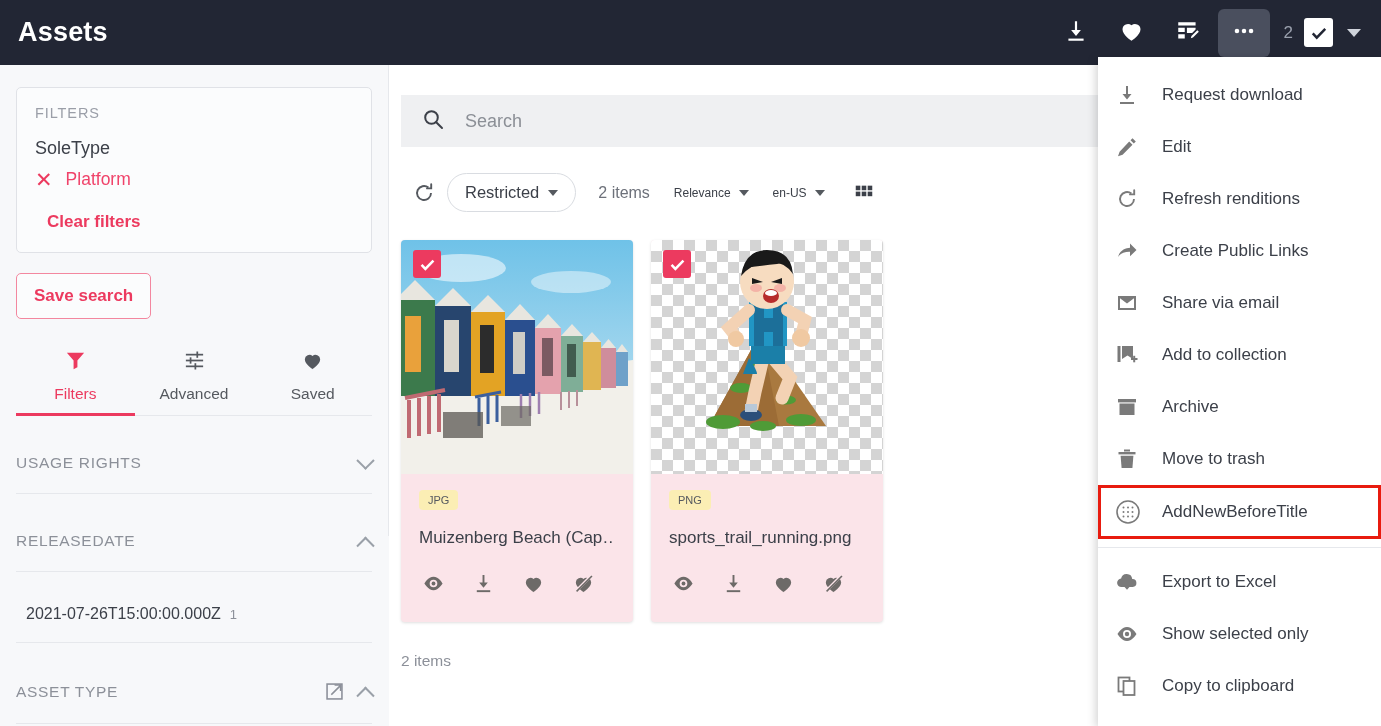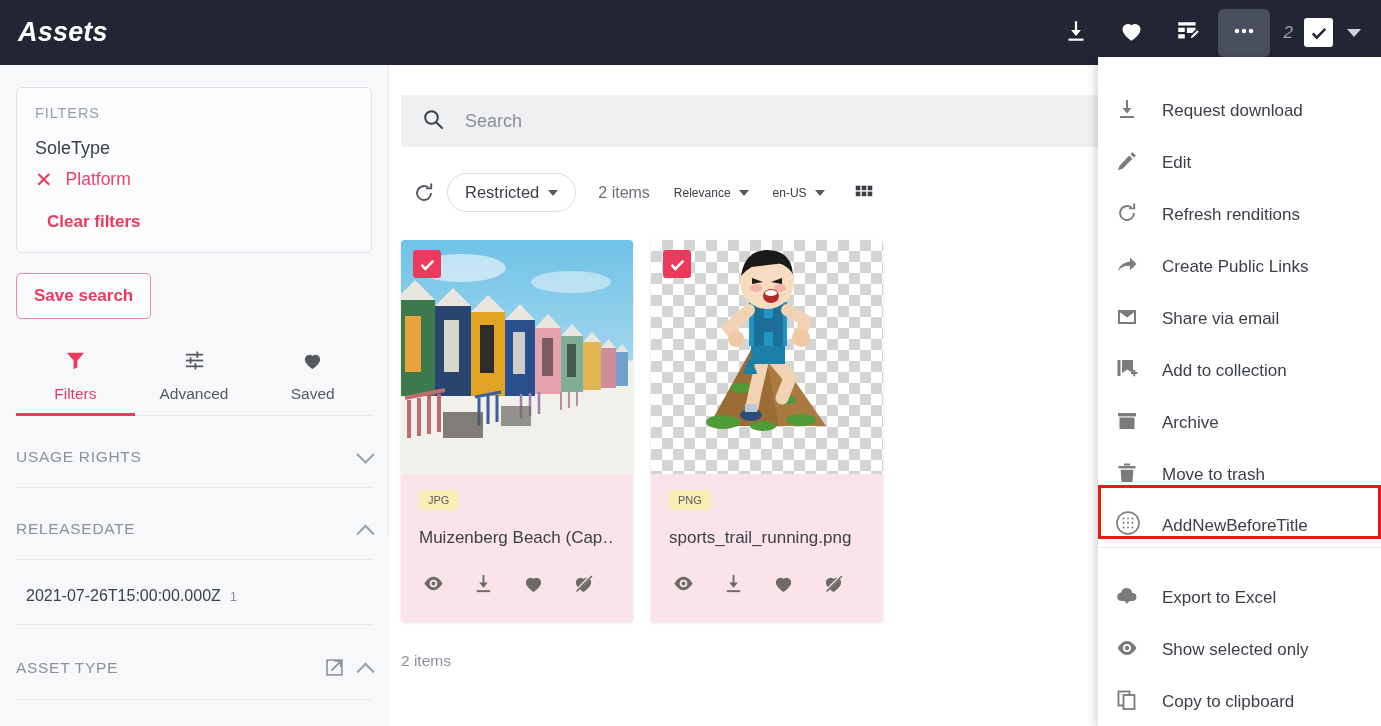--- a/index.html
+++ b/index.html
@@ -9,21 +9,20 @@
     background: #f7f8fa;
     overflow: hidden;
   }
   .app { position: relative; width: 1381px; height: 726px; }
 
   
   .header {
     position: absolute; top: 0; left: 0; width: 1381px; height: 65px;
     background: #222634; display: flex; align-items: center;
     padding: 0 16px 0 18px;
-    font-style: italic;
   }
   .header-title {
     color: #ffffff; font-size: 27px; font-weight: bold; letter-spacing: .2px;
   }
   .header-spacer { flex: 1; }
   .header-actions { display: flex; align-items: center; gap: 4px; }
   .hdr-btn {
     width: 52px; height: 48px; display: flex; align-items: center; justify-content: center;
     border-radius: 6px; cursor: pointer;
   }
@@ -73,21 +72,21 @@
     padding: 8px 0 12px 0; cursor: pointer; position: relative;
   }
   .tab .tab-label { font-size: 15.5px; color: #55595f; margin-top: 9px; }
   .tab.active .tab-label { color: #ec3a5f; }
   .tab.active::after {
     content: ""; position: absolute; bottom: -1px; left: 0; right: 0;
     height: 3px; background: #ec3a5f;
   }
 
   .facet {
-    margin: 10px 16px; padding: 22px 0 21px 0; border-bottom: 1px solid #e6e8ec;
+    margin: 16px 16px; padding: 22px 0 21px 0; border-bottom: 1px solid #e6e8ec;
     display: flex; align-items: center; cursor: pointer;
   }
   .facet-title { color: #8c9099; font-size: 15.5px; letter-spacing: .7px; flex: 1; }
   .facet-ico { margin-left: 14px; display: flex; align-items: center; }
   .facet-value-row {
     margin: 0 16px; padding: 17px 0 19px 10px; border-bottom: 1px solid #e6e8ec;
     display: flex; align-items: baseline; gap: 9px; cursor: pointer;
   }
   .facet-value { color: #3c4049; font-size: 16px; }
   .facet-count { color: #8c9099; font-size: 13px; }
@@ -150,21 +149,21 @@
     position: absolute; top: 0; left: 0;
   }
 
   
   .menu {
     position: absolute; top: 57px; left: 1098px; width: 283px; height: 669px;
     background: #ffffff; box-shadow: -2px 2px 9px rgba(0,0,0,.18);
     padding: 12px 0 8px 0; z-index: 10;
   }
   .menu-item {
-    display: flex; align-items: flex-end; height: 52px; padding-left: 17px; cursor: pointer;
+    display: flex; align-items: center; height: 52px; padding-left: 17px; cursor: pointer;
   }
   .menu-ico { width: 47px; display: flex; align-items: center; }
   .menu-label { font-size: 17px; color: #3c4049; }
   .menu-item.highlighted { border: 3px solid #e81b0f; height: 54px; padding-left: 14px; }
   .menu-divider { height: 1px; background: #e6e8ec; margin: 8px 0; }
 </style>
 </head>
 <body>
 
 <div class="app">

